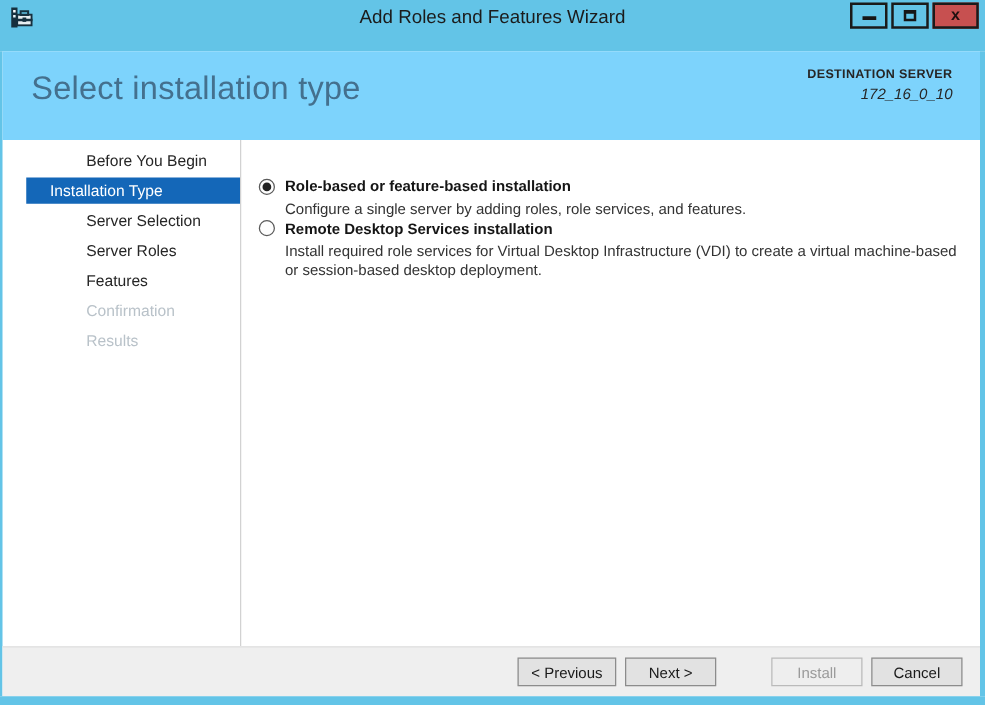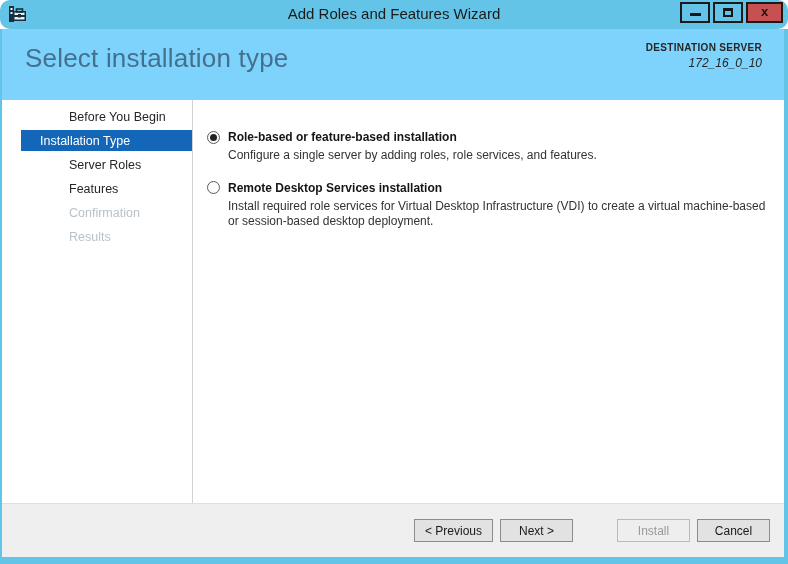--- a/index.html
+++ b/index.html
@@ -12,25 +12,24 @@
     -webkit-font-smoothing: antialiased;
   }
   .window {
     position: relative;
     width: 788px; height: 564px;
     background: #ffffff;
     display: flex; flex-direction: column;
   }
   
   .titlebar {
-    height: 29px;
+    height: 41px;
     background: #63c4e7;
     position: relative;
     flex: 0 0 auto;
-    border-radius: 10px;
   }
   .app-icon {
     position: absolute; left: 8px; top: 5px;
     width: 19px; height: 19px;
   }
   .window-title {
     position: absolute; left: 0; right: 0; top: 5px;
     text-align: center;
     font-size: 15px;
     color: #1b1b1b;
@@ -122,21 +121,21 @@
     flex: 1 1 auto;
     padding: 11px 16px 0 14px;
     font-size: 12px;
     color: #333333;
   }
   .intro {
     line-height: 15.5px;
     max-width: 566px;
   }
   .options { margin-top: 19px; }
-  .option + .option { margin-top: 17px; }
+  .option + .option { }
   .option-head {
     display: flex; align-items: center;
   }
   .radio {
     width: 13px; height: 13px;
     border: 1px solid #5a5a5a;
     border-radius: 50%;
     background: #fdfdfd;
     margin-right: 8px;
     flex: 0 0 auto;
@@ -158,21 +157,21 @@
   .option-desc {
     margin: 4px 0 0 21px;
     line-height: 15.5px;
     max-width: 548px;
     color: #333333;
   }
 
   
   .footer {
     flex: 0 0 auto;
-    height: 54px;
+    height: 40px;
     background: #efefef;
     border-top: 1px solid #dfdfdf;
     display: flex;
     align-items: center;
     justify-content: flex-end;
     padding-right: 14px;
   }
   .btn {
     min-width: 73px;
     height: 23px;
@@ -240,20 +239,23 @@
     <div class="content-row">
 
       <nav class="sidebar">
         <div class="nav-item">
           <span>Before You Begin</span>
         </div>
         <div class="nav-item selected">
           <span>Installation Type</span>
         </div>
         <div class="nav-item">
+          <span>Server Selection</span>
+        </div>
+        <div class="nav-item">
           <span>Server Roles</span>
         </div>
         <div class="nav-item">
           <span>Features</span>
         </div>
         <div class="nav-item disabled">
           <span>Confirmation</span>
         </div>
         <div class="nav-item disabled">
           <span>Results</span>

